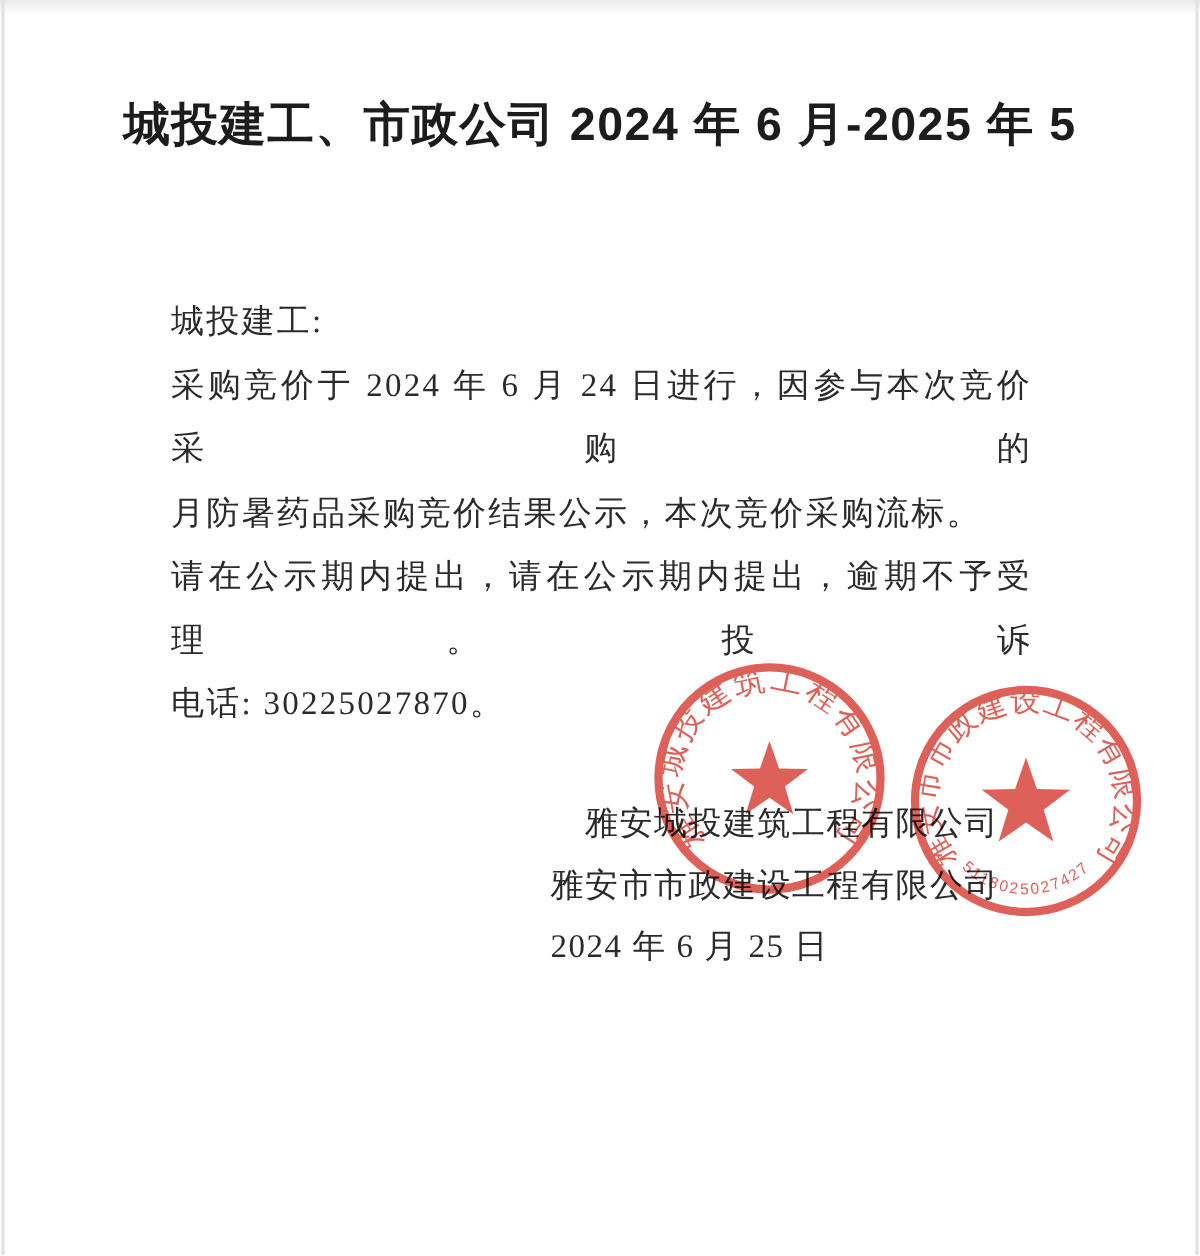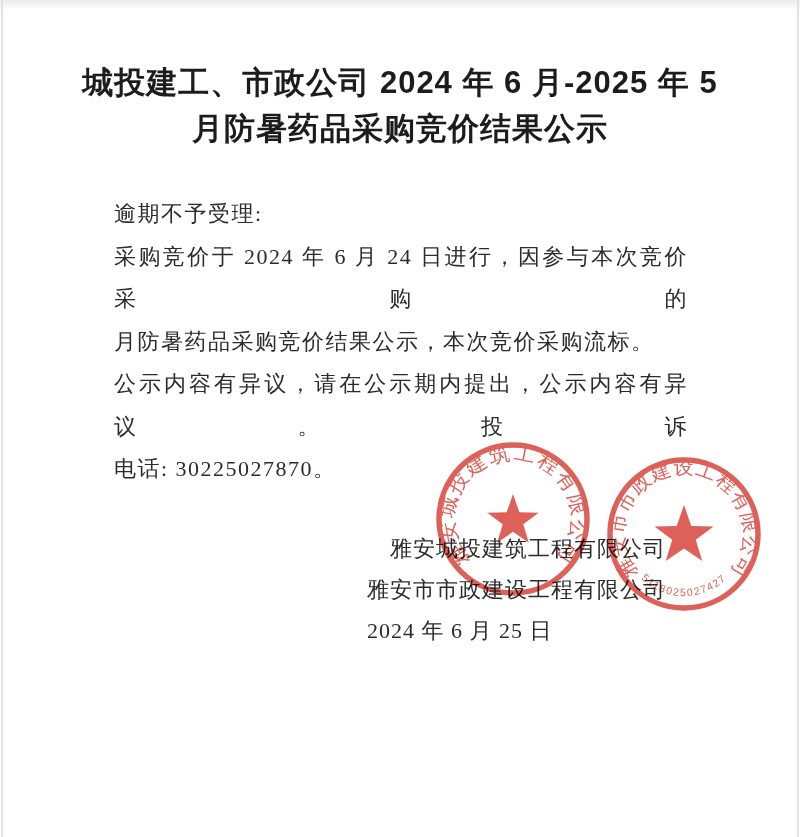--- a/index.html
+++ b/index.html
@@ -42,33 +42,32 @@
 </head>
 <body>
 
 <div class="page">
   <div class="top-shade"></div>
   <div class="edge left"></div>
   <div class="edge right"></div>
 
   <div class="doc-title">
     <div>城投建工、市政公司 2024 年 6 月-2025 年 5</div>
-    <div>月防暑药品采购竞价结果公示</div>
   </div>
 
   <div class="body-text">
-    <div>逾期不予受理:</div>
+    <div>城投建工:</div>
 
     <div>
       <div class="jline">采购竞价于 2024 年 6 月 24 日进行，因参与本次竞价采购的</div>
       <div>月防暑药品采购竞价结果公示，本次竞价采购流标。</div>
     </div>
 
     <div>
-      <div class="jline">公示内容有异议，请在公示期内提出，公示内容有异议。投诉</div>
+      <div class="jline">请在公示期内提出，请在公示期内提出，逾期不予受理。投诉</div>
       <div>电话: 30225027870。</div>
     </div>
   </div>
 
   <div class="signature">
     <div>雅安城投建筑工程有限公司</div>
     <div>雅安市市政建设工程有限公司</div>
     <div class="date-line">2024 年 6 月 25 日</div>
   </div>
 

